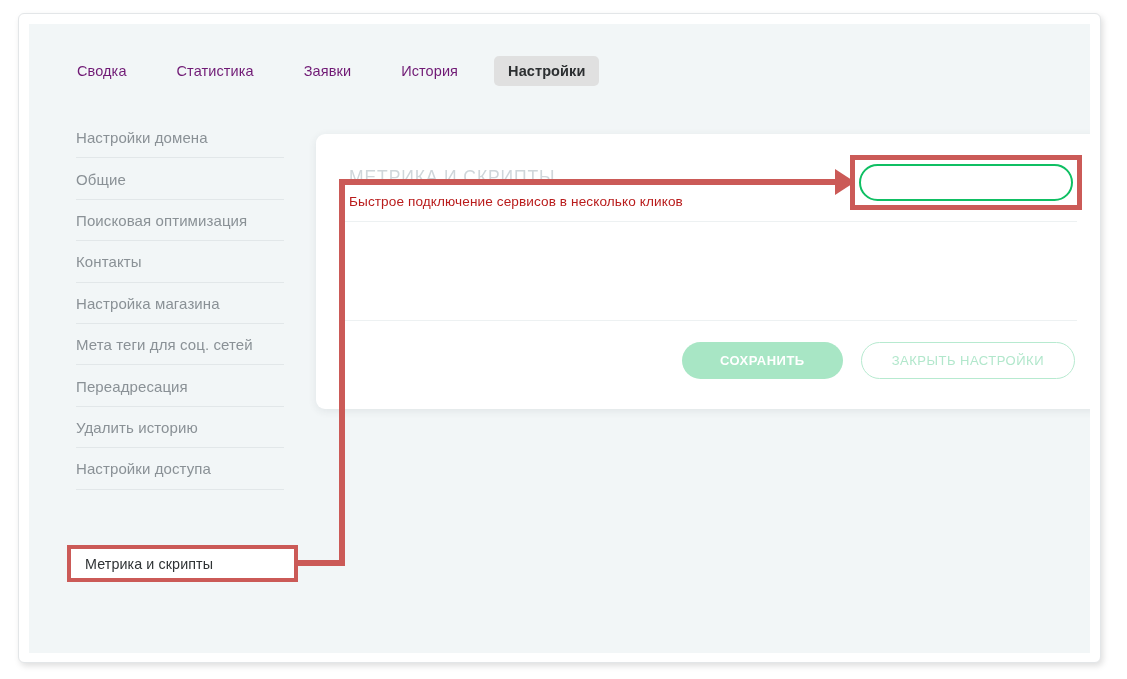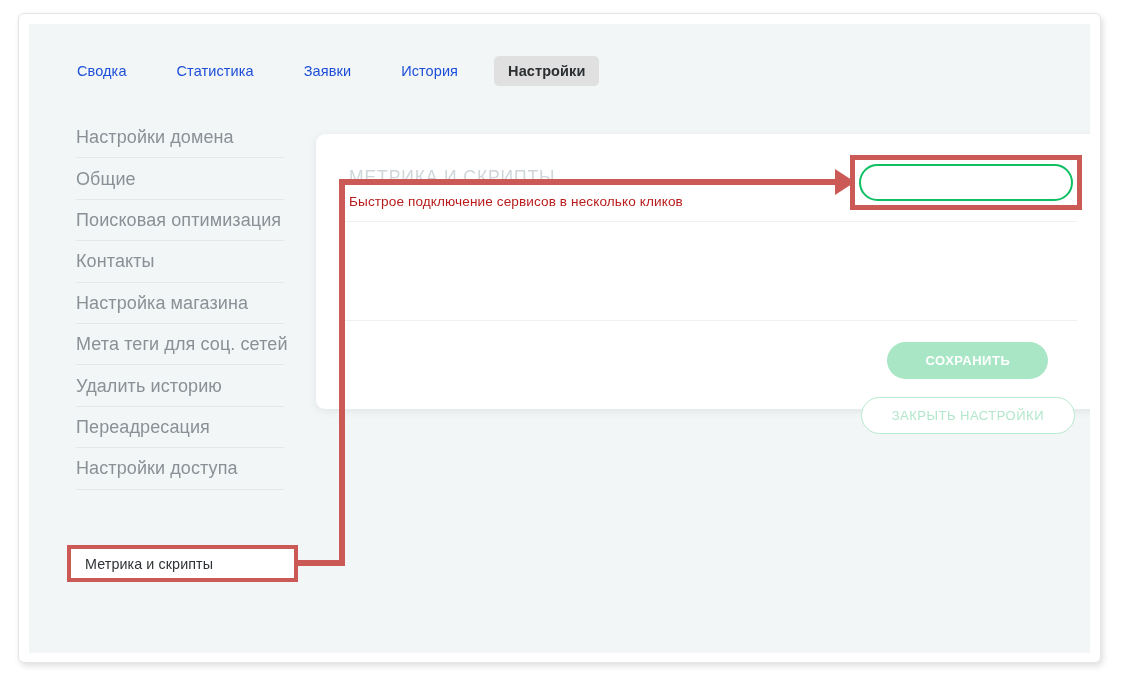--- a/index.html
+++ b/index.html
@@ -33,21 +33,21 @@
   #tab-bar {
     position: absolute;
     left: 0; top: 30px;
     height: 34px;
     display: flex;
     align-items: center;
     gap: 0px;
   }
   .tab {
     font-size: 14.5px;
-    color: #1d4ed8;
+    color: #701a75;
     padding: 7px 14px;
     border-radius: 5px;
     white-space: nowrap;
     letter-spacing: 0.1px;
   }
   .tab.active {
     background: #e0e0e0;
     color: #2c2f31;
     font-weight: 600;
   }
@@ -58,21 +58,21 @@
   #settings-sidebar {
     position: absolute;
     left: 29px; top: 93px;
     width: 240px;
   }
   .side-item {
     position: relative;
     height: 41.4px;
     display: flex;
     align-items: center;
-    font-size: 18px;
+    font-size: 15px;
     color: #8a9196;
     padding-left: 18px;
     letter-spacing: 0.1px;
     white-space: nowrap;
   }
   .side-item::after {
     content: "";
     position: absolute;
     left: 18px; right: 14px; bottom: 0;
     height: 1px;
@@ -203,21 +203,20 @@
     letter-spacing: 0.05px;
     white-space: nowrap;
   }
 
   #card-actions {
     position: absolute;
     right: 30px; top: 208px;
     display: flex;
     align-items: center;
     gap: 18px;
-    flex-direction: column;
   }
   #save-button {
     height: 37px;
     padding: 0 38px;
     display: flex; align-items: center; justify-content: center;
     border-radius: 19px;
     background: #a8e6c5;
     color: #ffffff;
     font-size: 13px;
     font-weight: 600;
@@ -252,22 +251,22 @@
       <div class="tab tab-sp active">Настройки</div>
     </div>
 
     <div id="settings-sidebar">
       <div class="side-item">Настройки домена</div>
       <div class="side-item">Общие</div>
       <div class="side-item">Поисковая оптимизация</div>
       <div class="side-item">Контакты</div>
       <div class="side-item">Настройка магазина</div>
       <div class="side-item">Мета теги для соц. сетей</div>
+      <div class="side-item">Переадресация</div>
       <div class="side-item">Удалить историю</div>
-      <div class="side-item">Переадресация</div>
       <div class="side-item">Настройки доступа</div>
       <div class="side-item selected"></div>
     </div>
 
     <div id="settings-card">
       <div id="card-title">МЕТРИКА И СКРИПТЫ</div>
       <div id="card-subtitle">Быстрое подключение сервисов в несколько кликов</div>
 
       <div class="card-divider" id="divider-top"></div>
 

